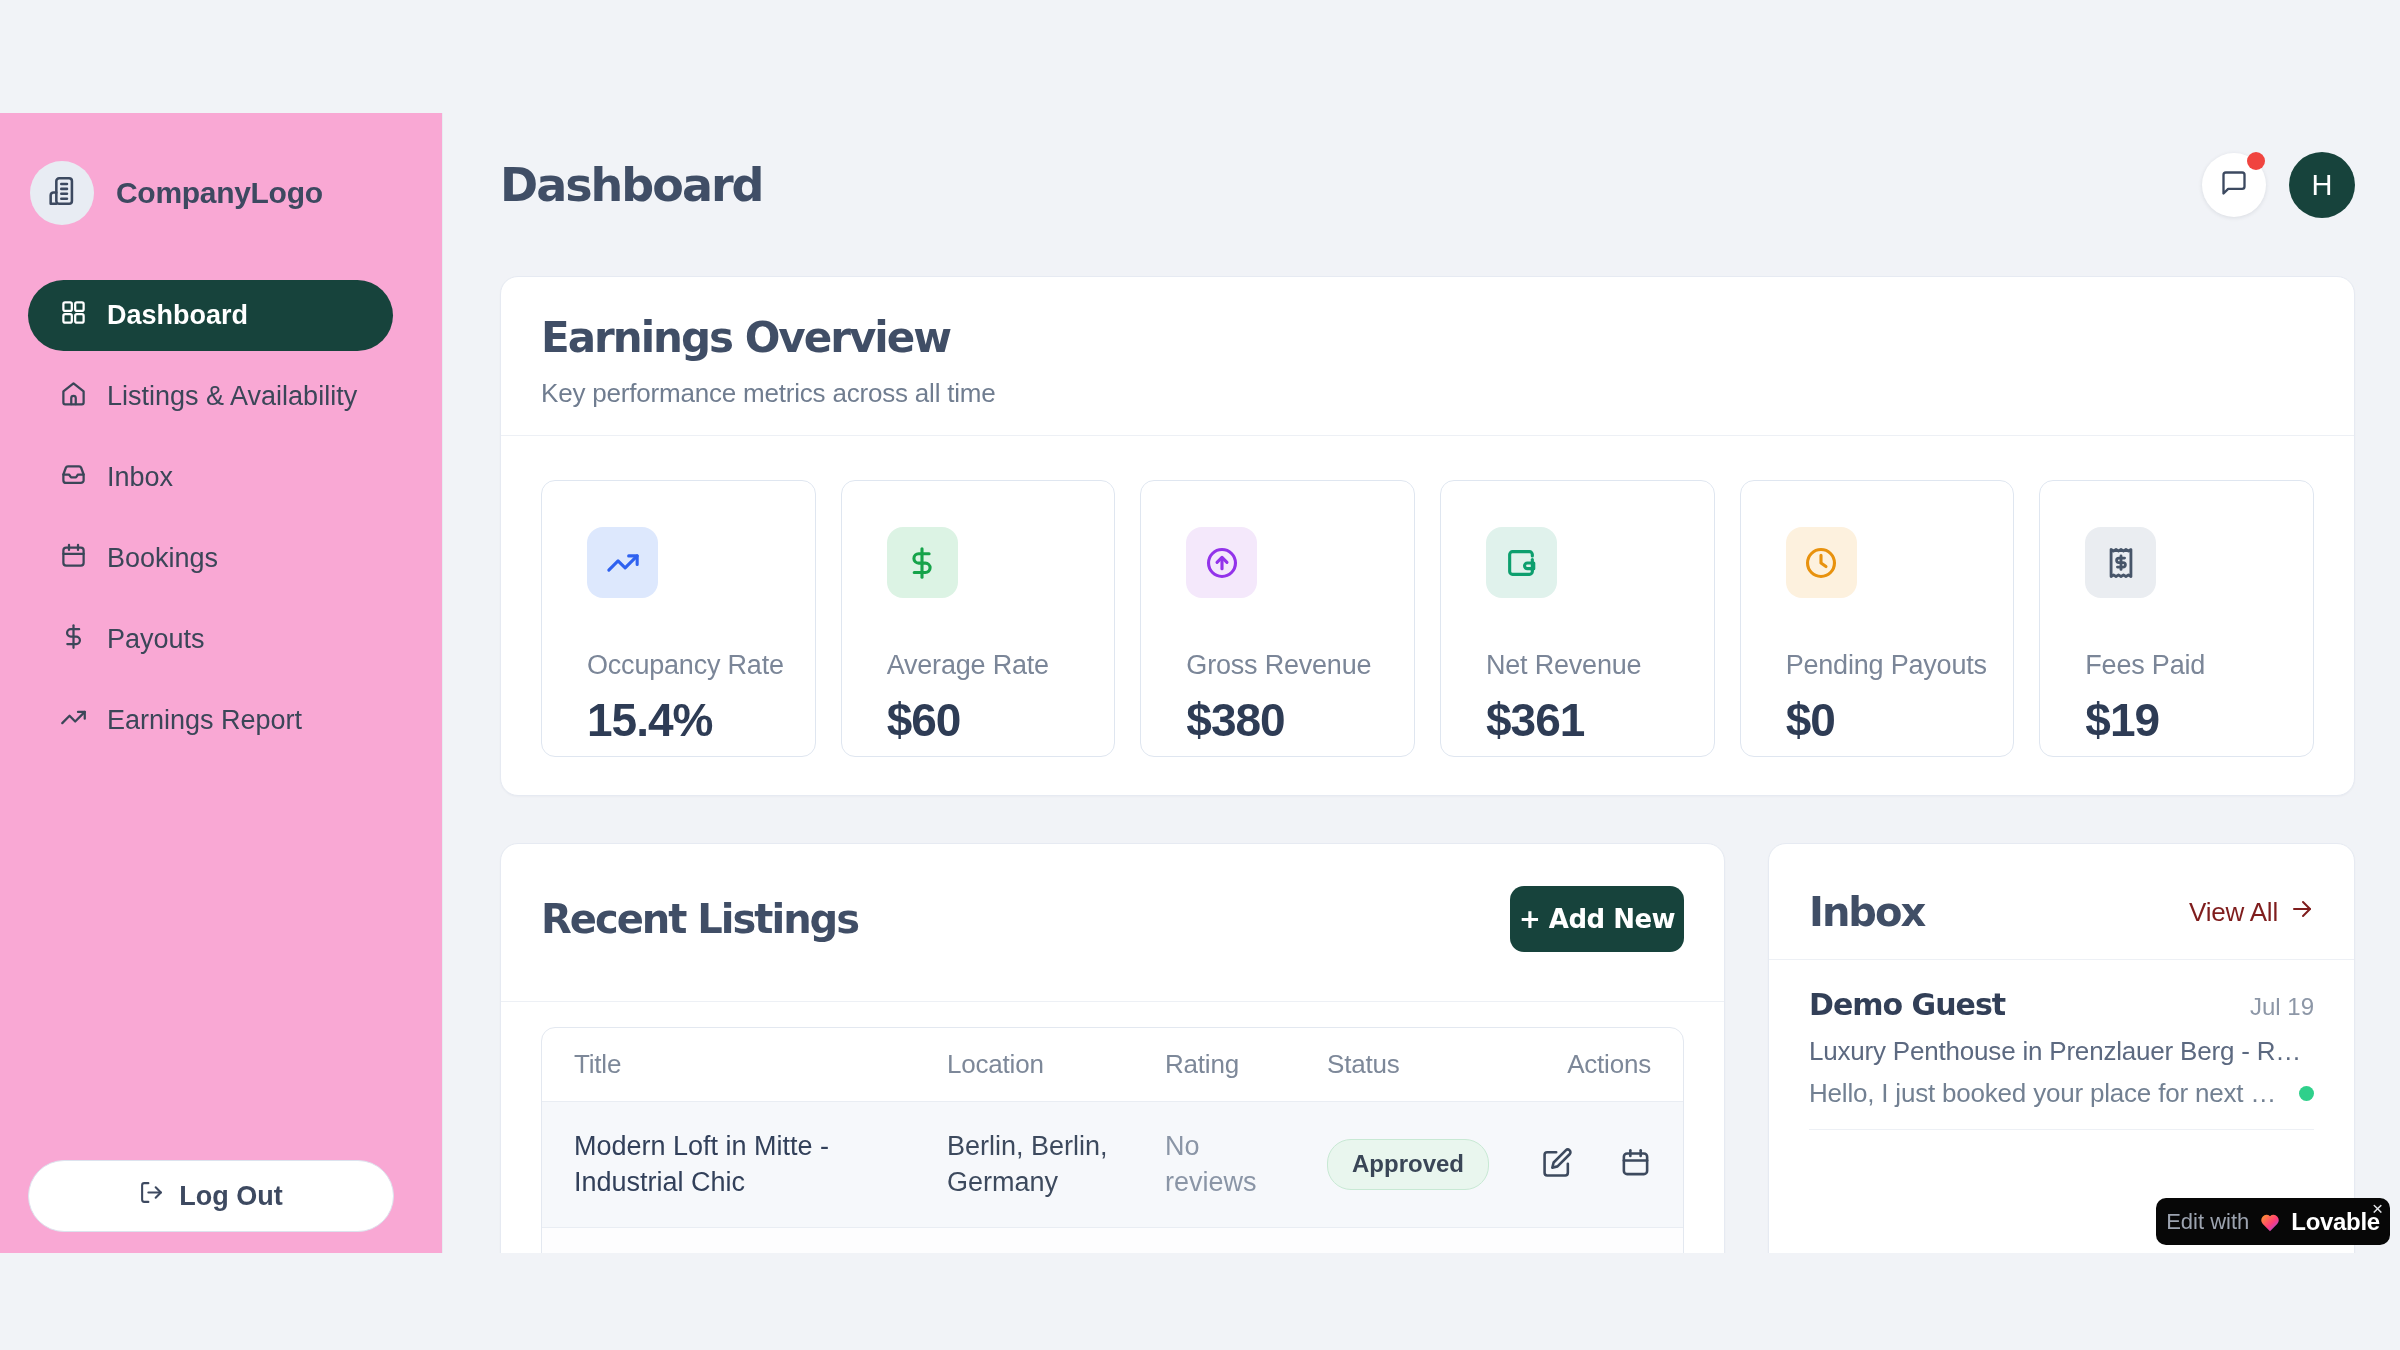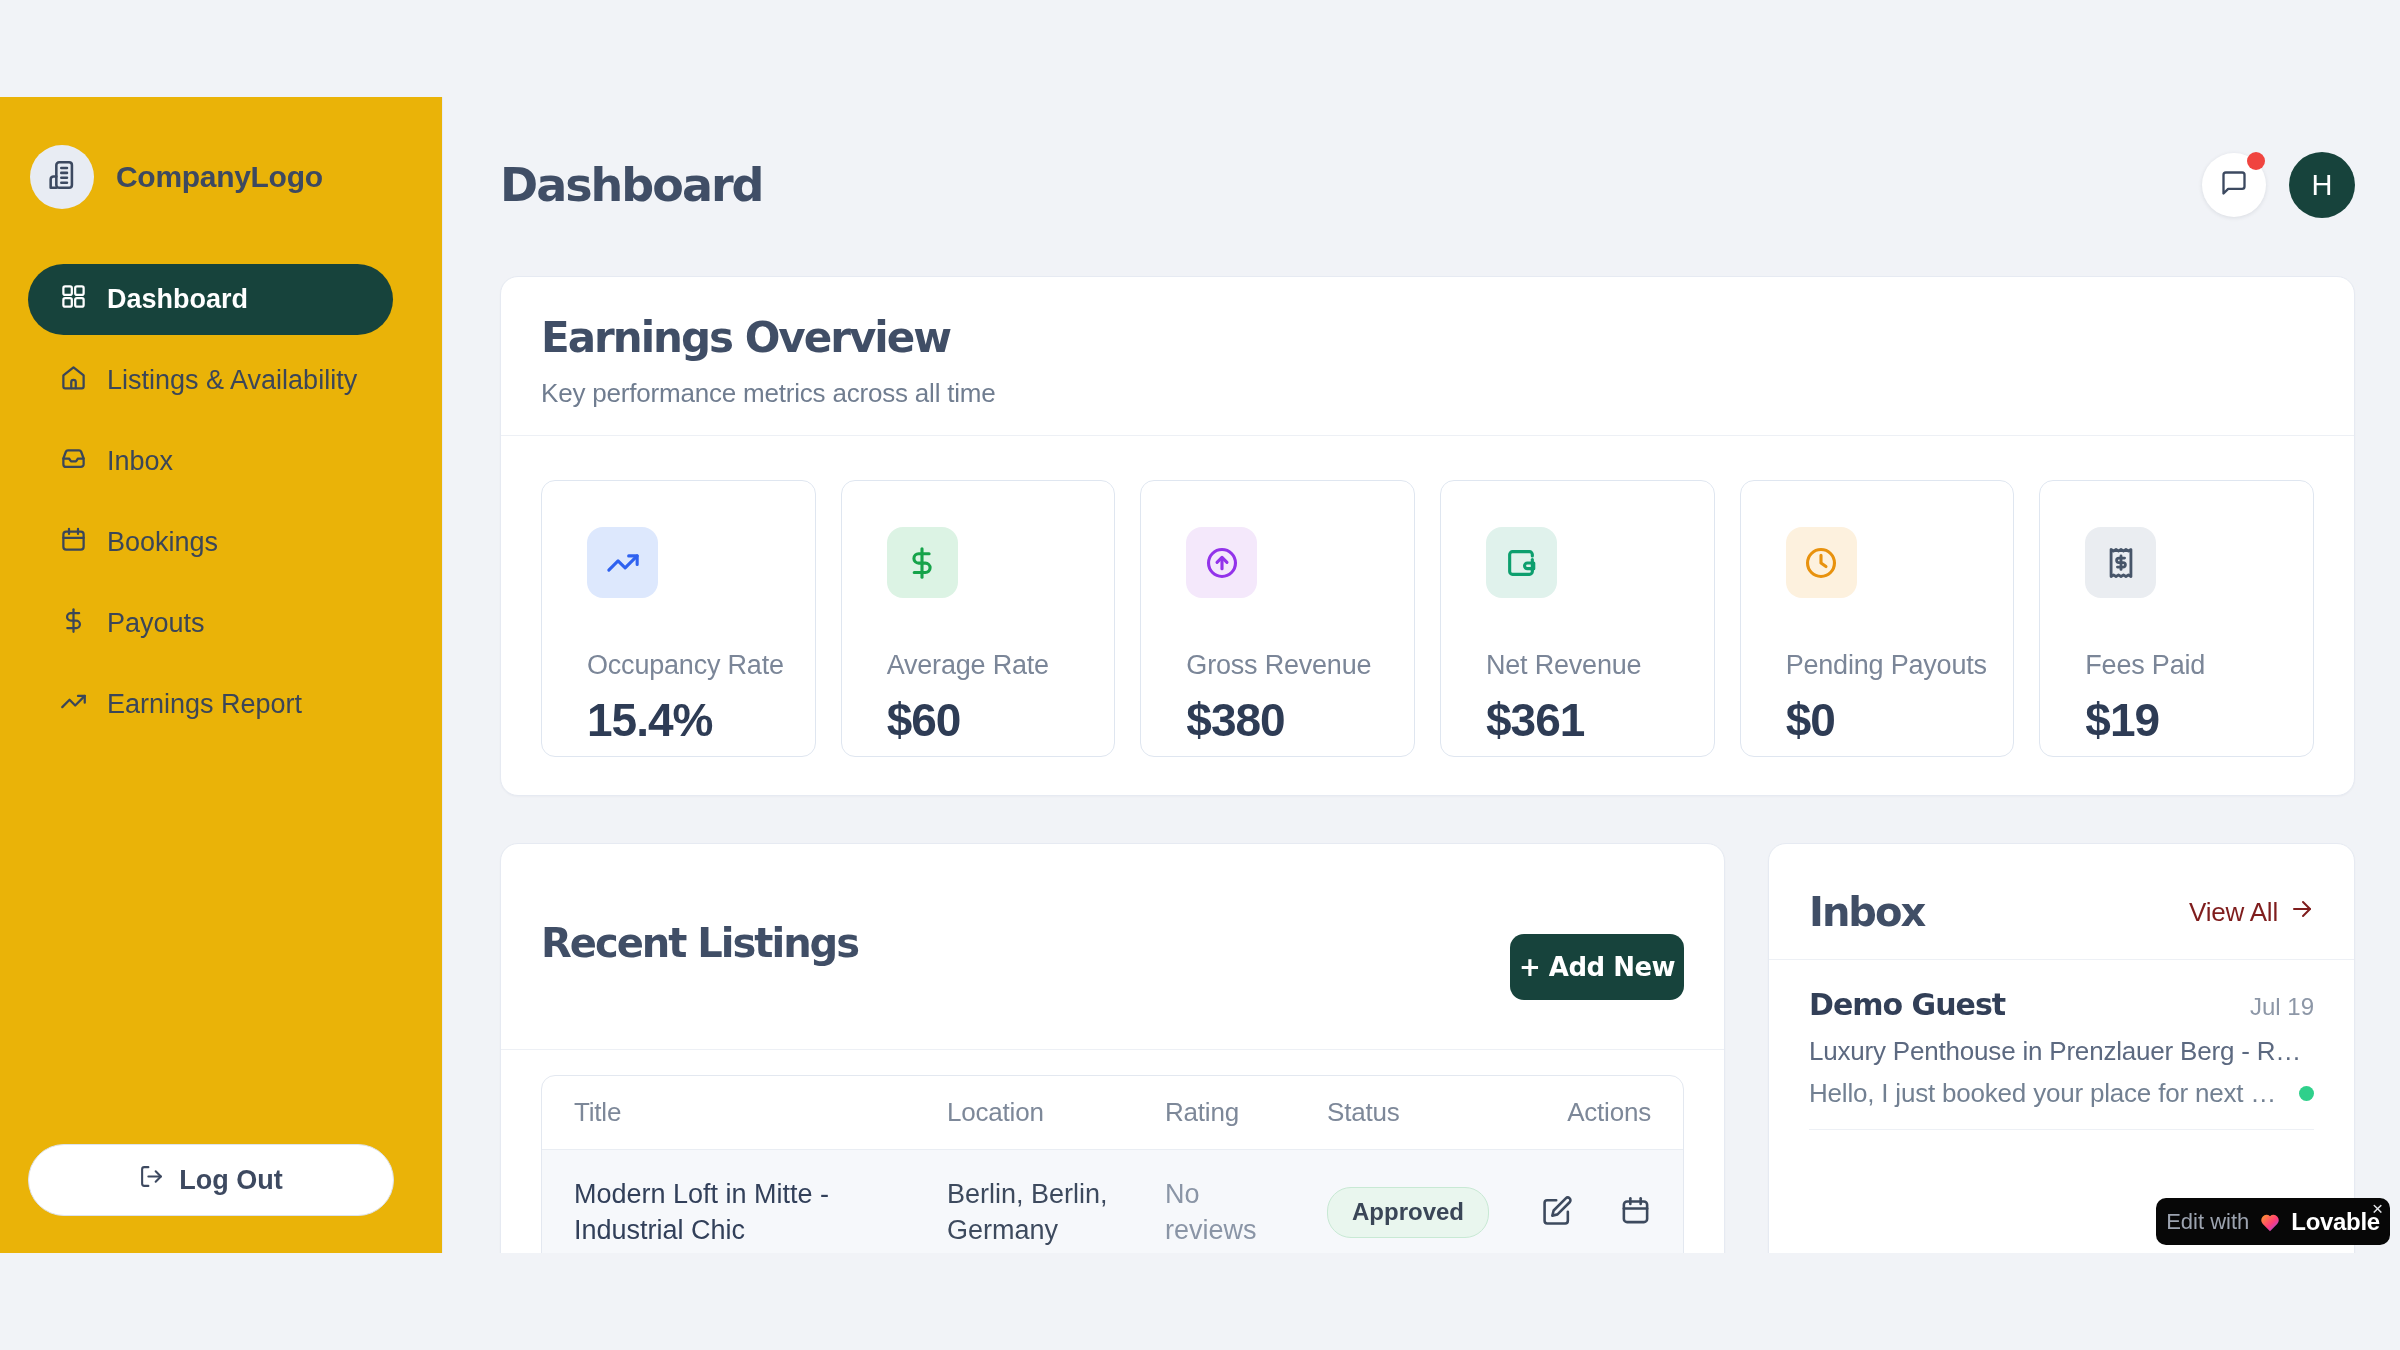--- a/index.html
+++ b/index.html
@@ -11,22 +11,22 @@
     overflow:hidden;
     color:#3c4960;
   }
   .display { font-family:"DejaVu Sans", sans-serif; font-weight:800; letter-spacing:-2px; color:#404e66; }
 
   
   .app { position:absolute; left:0; top:97px; width:2400px; height:1156px; overflow:hidden; }
 
   
   .sidebar {
-    position:absolute; left:0; top:0; width:443px; height:100%;
-    background:#eab308; border-right:1px solid #e8ebf1;
+    position:absolute; left:0; top:16px; width:443px; height:100%;
+    background:#f9a8d4; border-right:1px solid #e8ebf1;
   }
   .logo-row { display:flex; align-items:center; gap:22px; margin:48px 0 0 30px; }
   .logo-avatar { width:64px; height:64px; border-radius:50%; background:#e8ecf3; display:flex; align-items:center; justify-content:center; color:#3c4960; }
   .logo-text { font-size:30px; font-weight:700; color:#3d4960; letter-spacing:-0.3px; }
   .nav { margin-top:55px; }
   .nav-item {
     display:flex; align-items:center; gap:20px; height:71px; margin:0 49px 10px 28px;
     padding-left:32px; border-radius:36px; font-size:27px; font-weight:500; color:#3b4658; cursor:pointer;
   }
   .nav-item.active { background:#17433c; color:#ffffff; font-weight:600; }
@@ -67,21 +67,21 @@
   .mi-orange { background:#fdf1de; color:#e8920e; }
   .mi-gray   { background:#eaedf1; color:#475569; }
 
   
   .bottom-row { display:flex; gap:43px; margin-top:47px; }
   .listings-card { width:1225px; height:560px; overflow:hidden; }
   .listings-head { display:flex; align-items:center; justify-content:space-between; padding:42px 40px 0; }
   .listings-title { font-size:40px; }
   .add-btn { width:174px; height:66px; border-radius:14px; background:#17433c; color:#fff; border:none;
     font-family:"DejaVu Sans", sans-serif; font-weight:800; letter-spacing:-0.5px; font-size:26px; cursor:pointer;
-    display:flex; align-items:center; justify-content:center;margin-top:48px; }
+    display:flex; align-items:center; justify-content:center; }
   .listings-divider { border-bottom:1px solid #edf0f5; margin-top:49px; }
   .table-wrap { margin:25px 40px 0; border:1px solid #e3e8f0; border-radius:14px; overflow:hidden; }
   .t-grid { display:grid; grid-template-columns:373px 218px 162px 215px 1fr; align-items:center; padding:0 32px; }
   .t-head { height:74px; font-size:26px; color:#7d8899; letter-spacing:-0.2px; border-bottom:1px solid #e9edf3; }
   .t-head .th-actions { text-align:right; }
   .t-row { background:#f6f8fb; padding:26px 32px; align-items:center; font-size:27px; line-height:1.35; color:#32405a; border-bottom:1px solid #e9edf3; }
   .t-row .c-title { font-weight:500; padding-right:40px; }
   .t-row .c-loc { color:#3d4a5e; padding-right:30px; }
   .t-row .c-rating { color:#8a95a6; padding-right:30px; }
   .status-badge { display:inline-block; padding:8px 24px; border-radius:24px; background:#e9f6ee; border:1.5px solid #c8e9d4;

